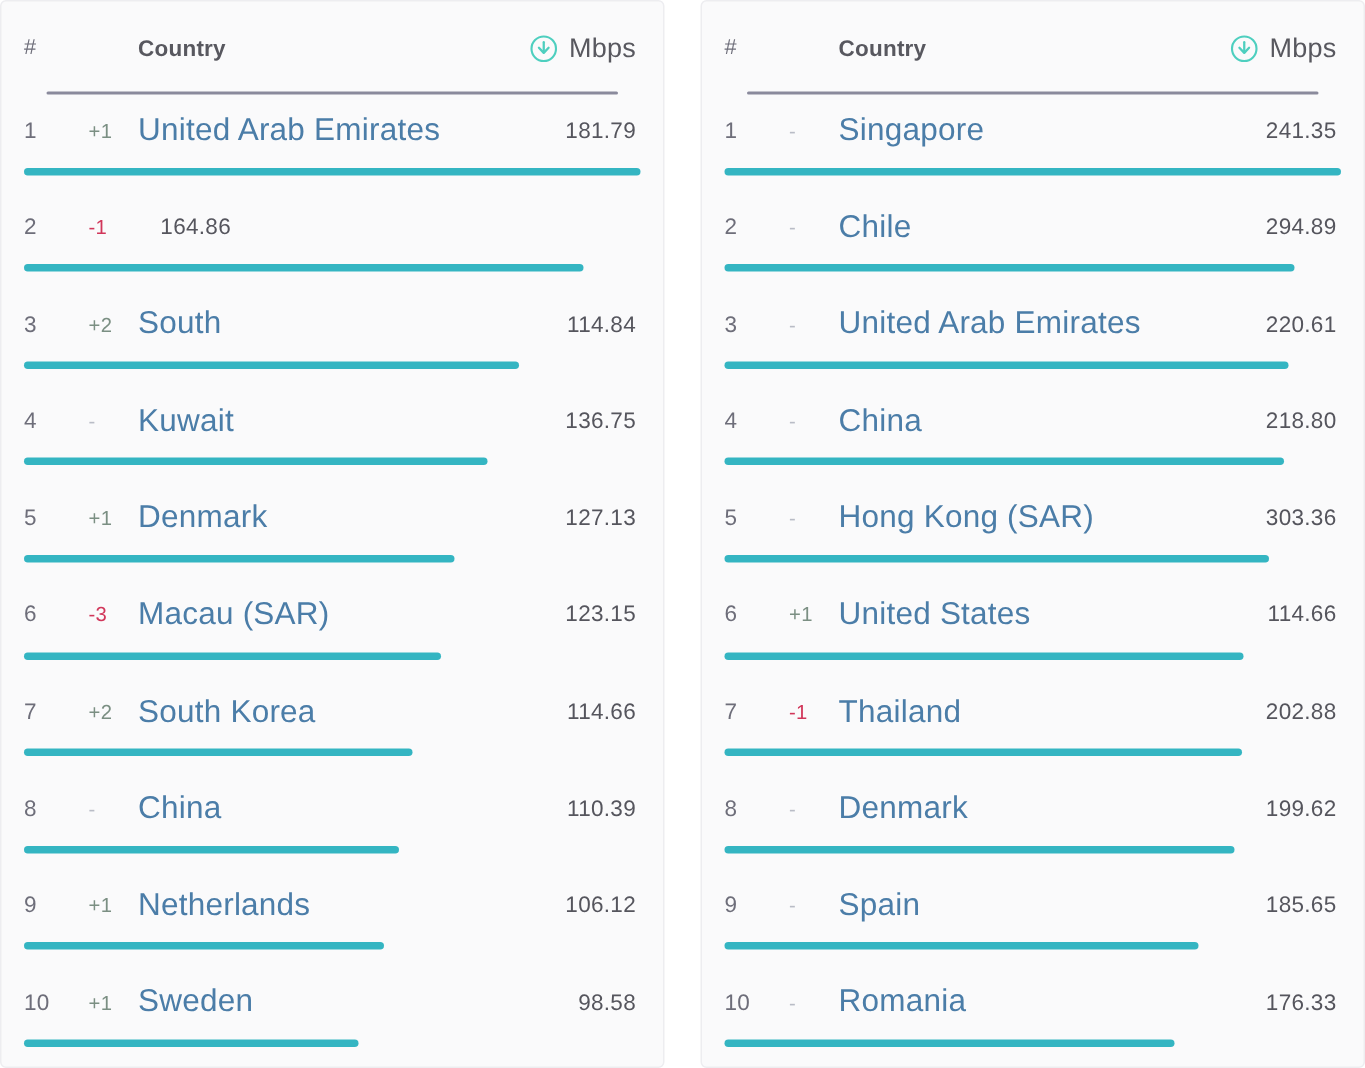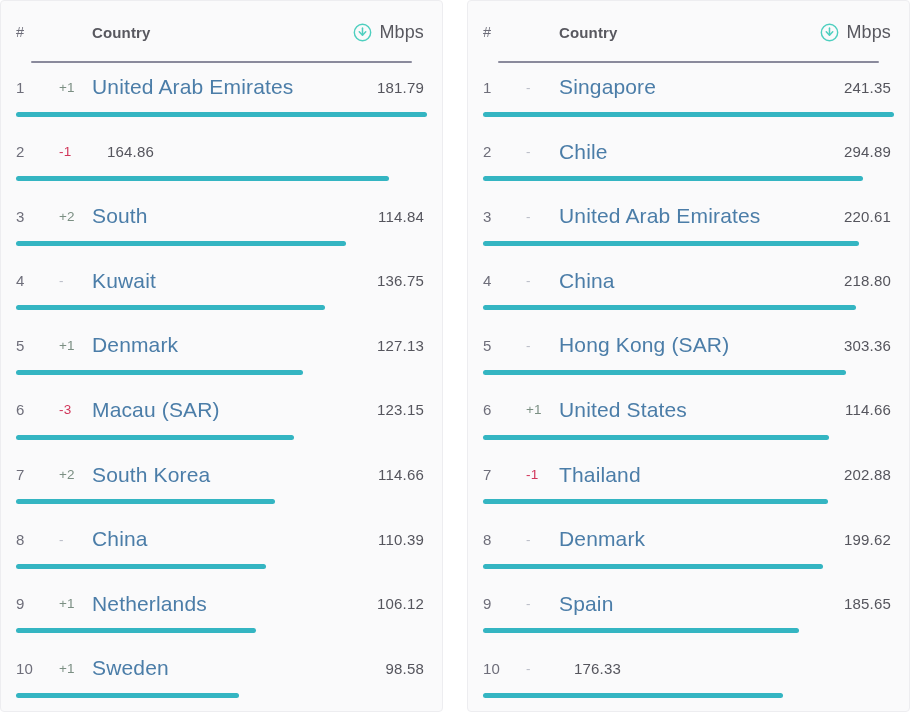--- a/index.html
+++ b/index.html
@@ -433,20 +433,21 @@
     </div>
     <div class="bar-track">
       <div class="bar-fill" style="width: 76.92%;"></div>
     </div>
   </div>
 
   <div class="row">
     <div class="row-line">
       <span class="cell-rank">10</span>
       <span class="cell-delta flat">-</span>
+      <span class="cell-country">Romania</span>
       <span class="cell-value">176.33</span>
     </div>
     <div class="bar-track">
       <div class="bar-fill" style="width: 73.06%;"></div>
     </div>
   </div>
 </div>
   </section>
 </div>
 

